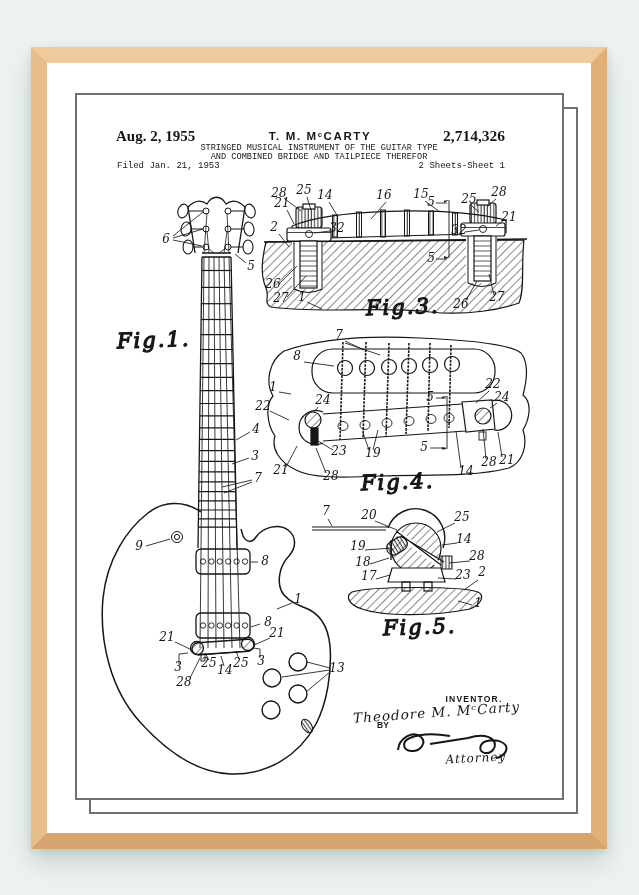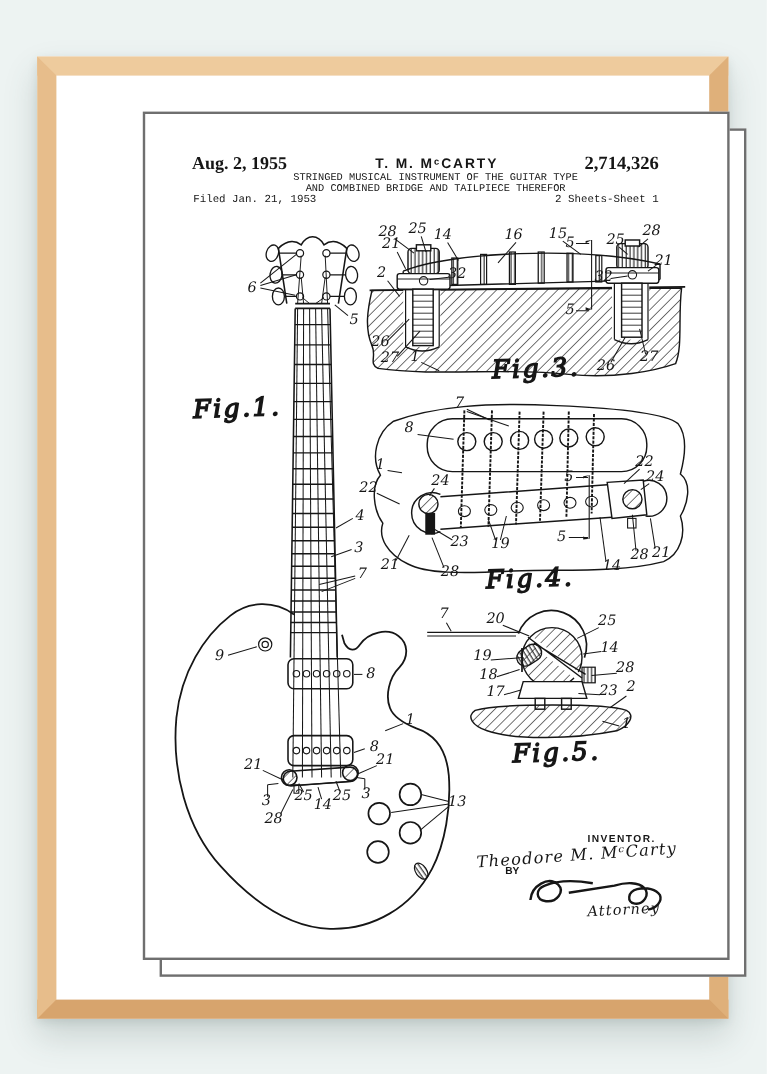--- a/index.html
+++ b/index.html
@@ -12,21 +12,21 @@
   .frame{
     position:absolute;left:31px;top:47px;width:576px;height:802px;
     box-sizing:border-box;
     border:16px solid;
     border-color:#eecb9d #dfb07a #d7a46d #e7bd8b;
     background:#ffffff;
     box-shadow:0 14px 26px rgba(60,85,78,.20), 0 3px 8px rgba(60,85,78,.14);
   }
   .sheet{
     position:absolute;left:75px;top:93px;width:489px;height:707px;
-    box-sizing:border-box;border:2px solid #6f6f6f;background:#ffffff;margin-left:44px;
+    box-sizing:border-box;border:2px solid #6f6f6f;background:#ffffff;
   }
   .sheet svg{position:absolute;inset:0;width:485px;height:703px;display:block;}
   svg text{font-family:"DejaVu Serif", serif;fill:#161616;}
   .hdr-date{font:bold 15px "Liberation Serif", serif;}
   .hdr-name{font:bold 11.5px "Liberation Sans", sans-serif;letter-spacing:1.6px;}
   .hdr-num{font:bold 15.5px "Liberation Serif", serif;}
   .hdr-title{font:8.6px "Liberation Mono", monospace;}
   .hdr-small{font:9px "Liberation Mono", monospace;}
   .num{font:italic 12px "DejaVu Serif", serif;text-anchor:middle;}
   .figlabel{font:italic 21px "DejaVu Serif", serif;letter-spacing:2px;text-anchor:middle;}

